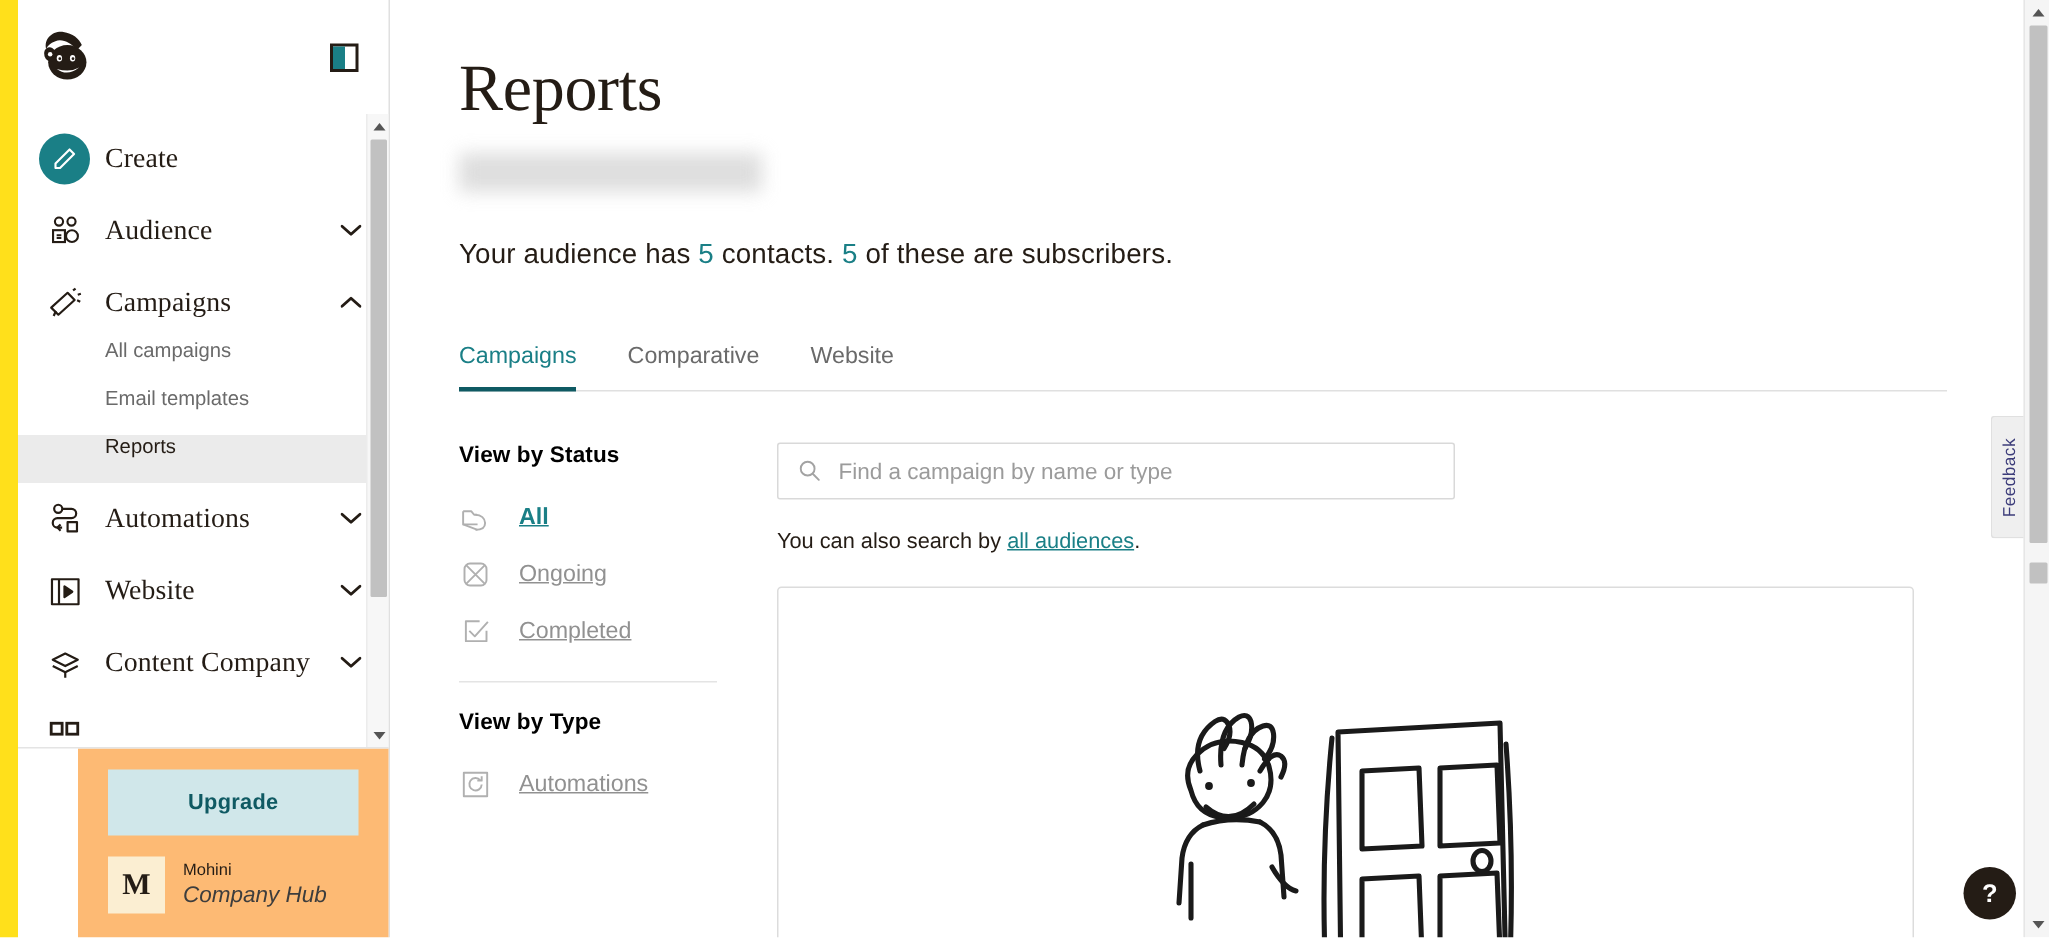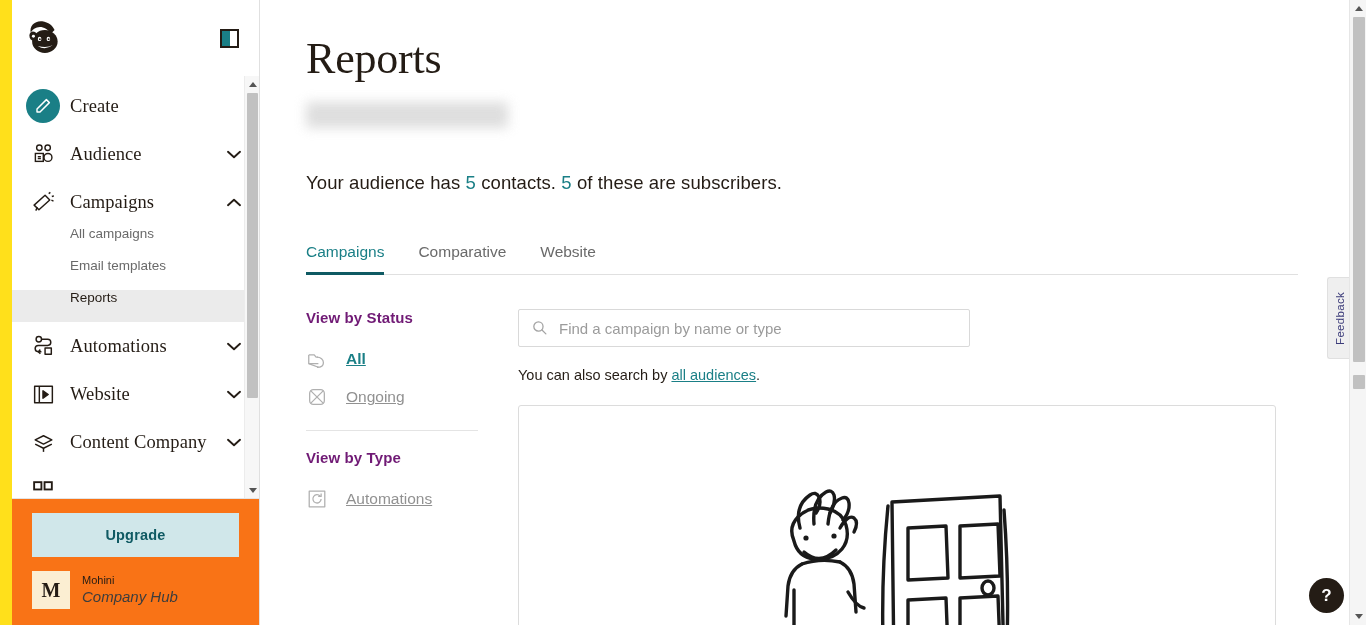--- a/index.html
+++ b/index.html
@@ -73,21 +73,21 @@
     display: flex; align-items: center; justify-content: center;
   }
   .sb-scrollbar .arrow-up { top: 0; } .sb-scrollbar .arrow-dn { bottom: 0; }
   .sb-thumb {
     position: absolute; left: 2px; width: 11px; background: #c1c1c1; border-radius: 1px;
   }
   .tri { width: 0; height: 0; border-left: 4px solid transparent; border-right: 4px solid transparent; }
   .tri.up { border-bottom: 5px solid #555; }
   .tri.dn { border-top: 5px solid #555; }
 
-  .sb-bottom { flex: 0 0 auto; padding: 14px 20px 16px 20px; background: #f97316; }
+  .sb-bottom { flex: 0 0 auto; padding: 14px 20px 16px 20px; background: #fdba74; margin-left: 40px; }
   .upgrade {
     display: block; width: 100%; height: 44px; background: #d0e7ea;
     border: none; color: #0f5a63; font-size: 14.5px; font-weight: bold;
     font-family: "Liberation Sans", sans-serif; cursor: pointer; letter-spacing: .2px;
   }
   .acct { display: flex; align-items: center; margin-top: 14px; cursor: pointer; }
   .avatar {
     width: 38px; height: 38px; flex: 0 0 38px; background: #fbeed2;
     display: flex; align-items: center; justify-content: center;
     font-family: "Liberation Serif", serif; font-size: 20px; font-weight: bold; color: #241c15;
@@ -105,38 +105,38 @@
   .main-inner { padding: 36px 60px 0 46px; }
   .page-title {
     font-family: "Liberation Serif", serif; font-size: 44px;
     font-weight: normal; color: #241c15; letter-spacing: -.2px; line-height: 1.05;
   }
   .redacted {
     margin-top: 20px; width: 202px; height: 26px;
     background: #d8d8d8; filter: blur(6px); opacity: .85;
   }
   .audience-line {
-    margin-top: 44px; font-size: 18.5px; color: #241c15; letter-spacing: .1px;
+    margin-top: 30px; font-size: 18.5px; color: #241c15; letter-spacing: .1px;
   }
   .audience-line b { color: #1a7f86; font-weight: normal; }
 
   .tabs {
     margin-top: 48px; display: flex; border-bottom: 1px solid #e0e0e0;
     width: 992px;
   }
   .tab {
     font-size: 15.5px; color: #6a6a6a; padding: 0 0 11px 0; margin-right: 34px;
     cursor: pointer; border-bottom: 3px solid transparent; position: relative; top: 1px;
   }
   .tab.active { color: #1a7f86; border-bottom-color: #0f5a63; font-weight: normal; }
 
   .content-row { display: flex; margin-top: 34px; }
   .filters { width: 212px; flex: 0 0 212px; padding-right: 24px; }
   .filter-head {
-    font-size: 15px; font-weight: bold; color: #701a75; margin-bottom: 14px; letter-spacing: .1px;
+    font-size: 15px; font-weight: bold; color: #000000; margin-bottom: 14px; letter-spacing: .1px;
   }
   .filter-item {
     display: flex; align-items: center; height: 38px; cursor: pointer; color: #919191; font-size: 15.5px; text-decoration: underline;
   }
   .filter-item.active { color: #1a7f86; font-weight: bold; }
   .filter-item .fi-ico { width: 30px; flex: 0 0 30px; display: flex; align-items: center; }
   .filter-item .fi-lbl { padding-left: 10px; }
   .filter-divider { border-top: 1px solid #e4e4e4; margin: 14px 0 18px 0; width: 172px; }
 
   .right-col { flex: 1 1 auto; }
@@ -409,20 +409,29 @@
           <div class="filter-item">
             <span class="fi-ico">
               <svg width="22" height="22" viewBox="0 0 24 24" fill="none" stroke="#b0b0b0" stroke-width="1.4" stroke-linejoin="round">
                 <rect x="4" y="4" width="16" height="16" rx="4"></rect>
                   <path d="M5 5l14 14M19 5L5 19"></path>
               </svg>
             </span>
             <span class="fi-lbl">Ongoing</span>
           </div>
 
+          <div class="filter-item">
+            <span class="fi-ico">
+              <svg width="22" height="22" viewBox="0 0 24 24" fill="none" stroke="#b0b0b0" stroke-width="1.4" stroke-linejoin="round">
+                <path d="M20 11.5V19H5V4.5h10"></path>
+                  <path d="M7.5 11.5l4 4L21 5"></path>
+              </svg>
+            </span>
+            <span class="fi-lbl">Completed</span>
+          </div>
 
           <div class="filter-divider"></div>
 
           <div class="filter-head">View by Type</div>
 
 
           <div class="filter-item">
             <span class="fi-ico">
               <svg width="22" height="22" viewBox="0 0 24 24" fill="none" stroke="#b0b0b0" stroke-width="1.4" stroke-linejoin="round">
                 <rect x="3.5" y="3.5" width="17" height="17"></rect>

